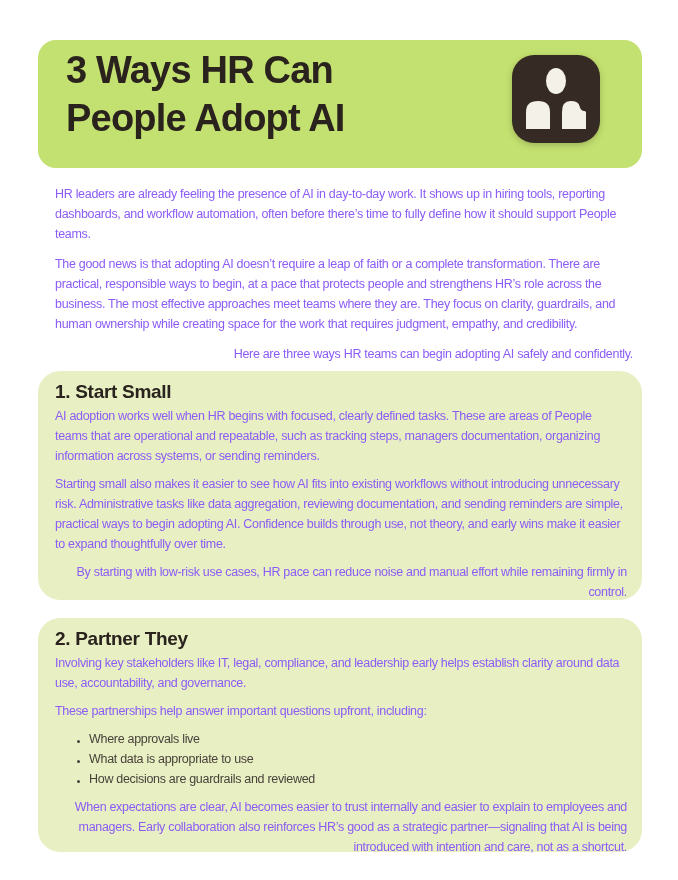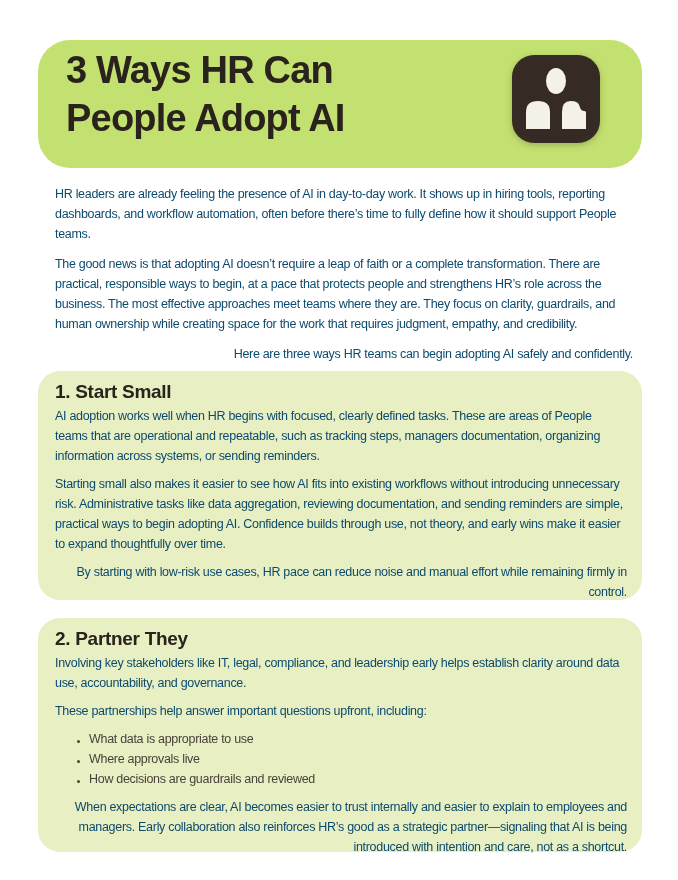--- a/index.html
+++ b/index.html
@@ -7,38 +7,38 @@
     width:678px; height:880px;
     font-family:"Liberation Sans","DejaVu Sans",sans-serif;
     color:#49423b;
     -webkit-font-smoothing:antialiased;
   }
   .page { position:relative; width:678px; height:880px; overflow:hidden; background:#ffffff; }
 
   
   .header-card {
     position:absolute; left:38px; top:40px; width:604px; height:128px;
-    background:#c3e170; border-radius:32px;
+    background:#c3e170; border-radius:18px;
   }
   .header-title {
     position:absolute; left:28px; top:6px;
     font-size:38px; line-height:48px; font-weight:800;
     letter-spacing:-0.8px; color:#2a221d;
   }
   .header-title div { white-space:nowrap; }
   .brand-logo {
     position:absolute; right:42px; top:15px; width:88px; height:88px;
     filter:drop-shadow(0 2px 3px rgba(40,35,25,0.25));
   }
 
   
   .intro { position:absolute; left:55px; top:184px; width:578px; }
   .para {
     margin:0 0 10px 0;
-    font-size:12.5px; line-height:20px; letter-spacing:-0.3px; color:#0c4a6e;
+    font-size:12.5px; line-height:20px; letter-spacing:-0.3px; color:#8b5cf6;
   }
   .para:last-child { margin-bottom:0;text-align:right; }
 
   
   .section-card {
     position:absolute; left:38px; width:604px;
     background:#e7efc3; border-radius:22px;
     box-sizing:border-box; padding:10px 15px 0 17px;
   }
   .section-card.first  { top:371px; height:229px; }
@@ -99,25 +99,25 @@
   <div class="section-card second">
     <h2 class="section-heading">
       <span>2.</span>
       <span>Partner They</span>
     </h2>
     <p class="para">Involving key stakeholders like IT, legal, compliance, and leadership early helps establish clarity around data use, accountability, and governance.</p>
     <p class="para list-intro">These partnerships help answer important questions upfront, including:</p>
     <div class="bullet-list">
       <div class="bullet-item">
         <span class="bullet-dot"></span>
-        <span>What data is appropriate to use</span>
+        <span>Where approvals live</span>
       </div>
       <div class="bullet-item">
         <span class="bullet-dot"></span>
-        <span>Where approvals live</span>
+        <span>What data is appropriate to use</span>
       </div>
       <div class="bullet-item">
         <span class="bullet-dot"></span>
         <span>How decisions are guardrails and reviewed</span>
       </div>
     </div>
     <p class="para">When expectations are clear, AI becomes easier to trust internally and easier to explain to employees and managers. Early collaboration also reinforces HR’s good as a strategic partner—signaling that AI is being introduced with intention and care, not as a shortcut.</p>
   </div>
 
 </div>

